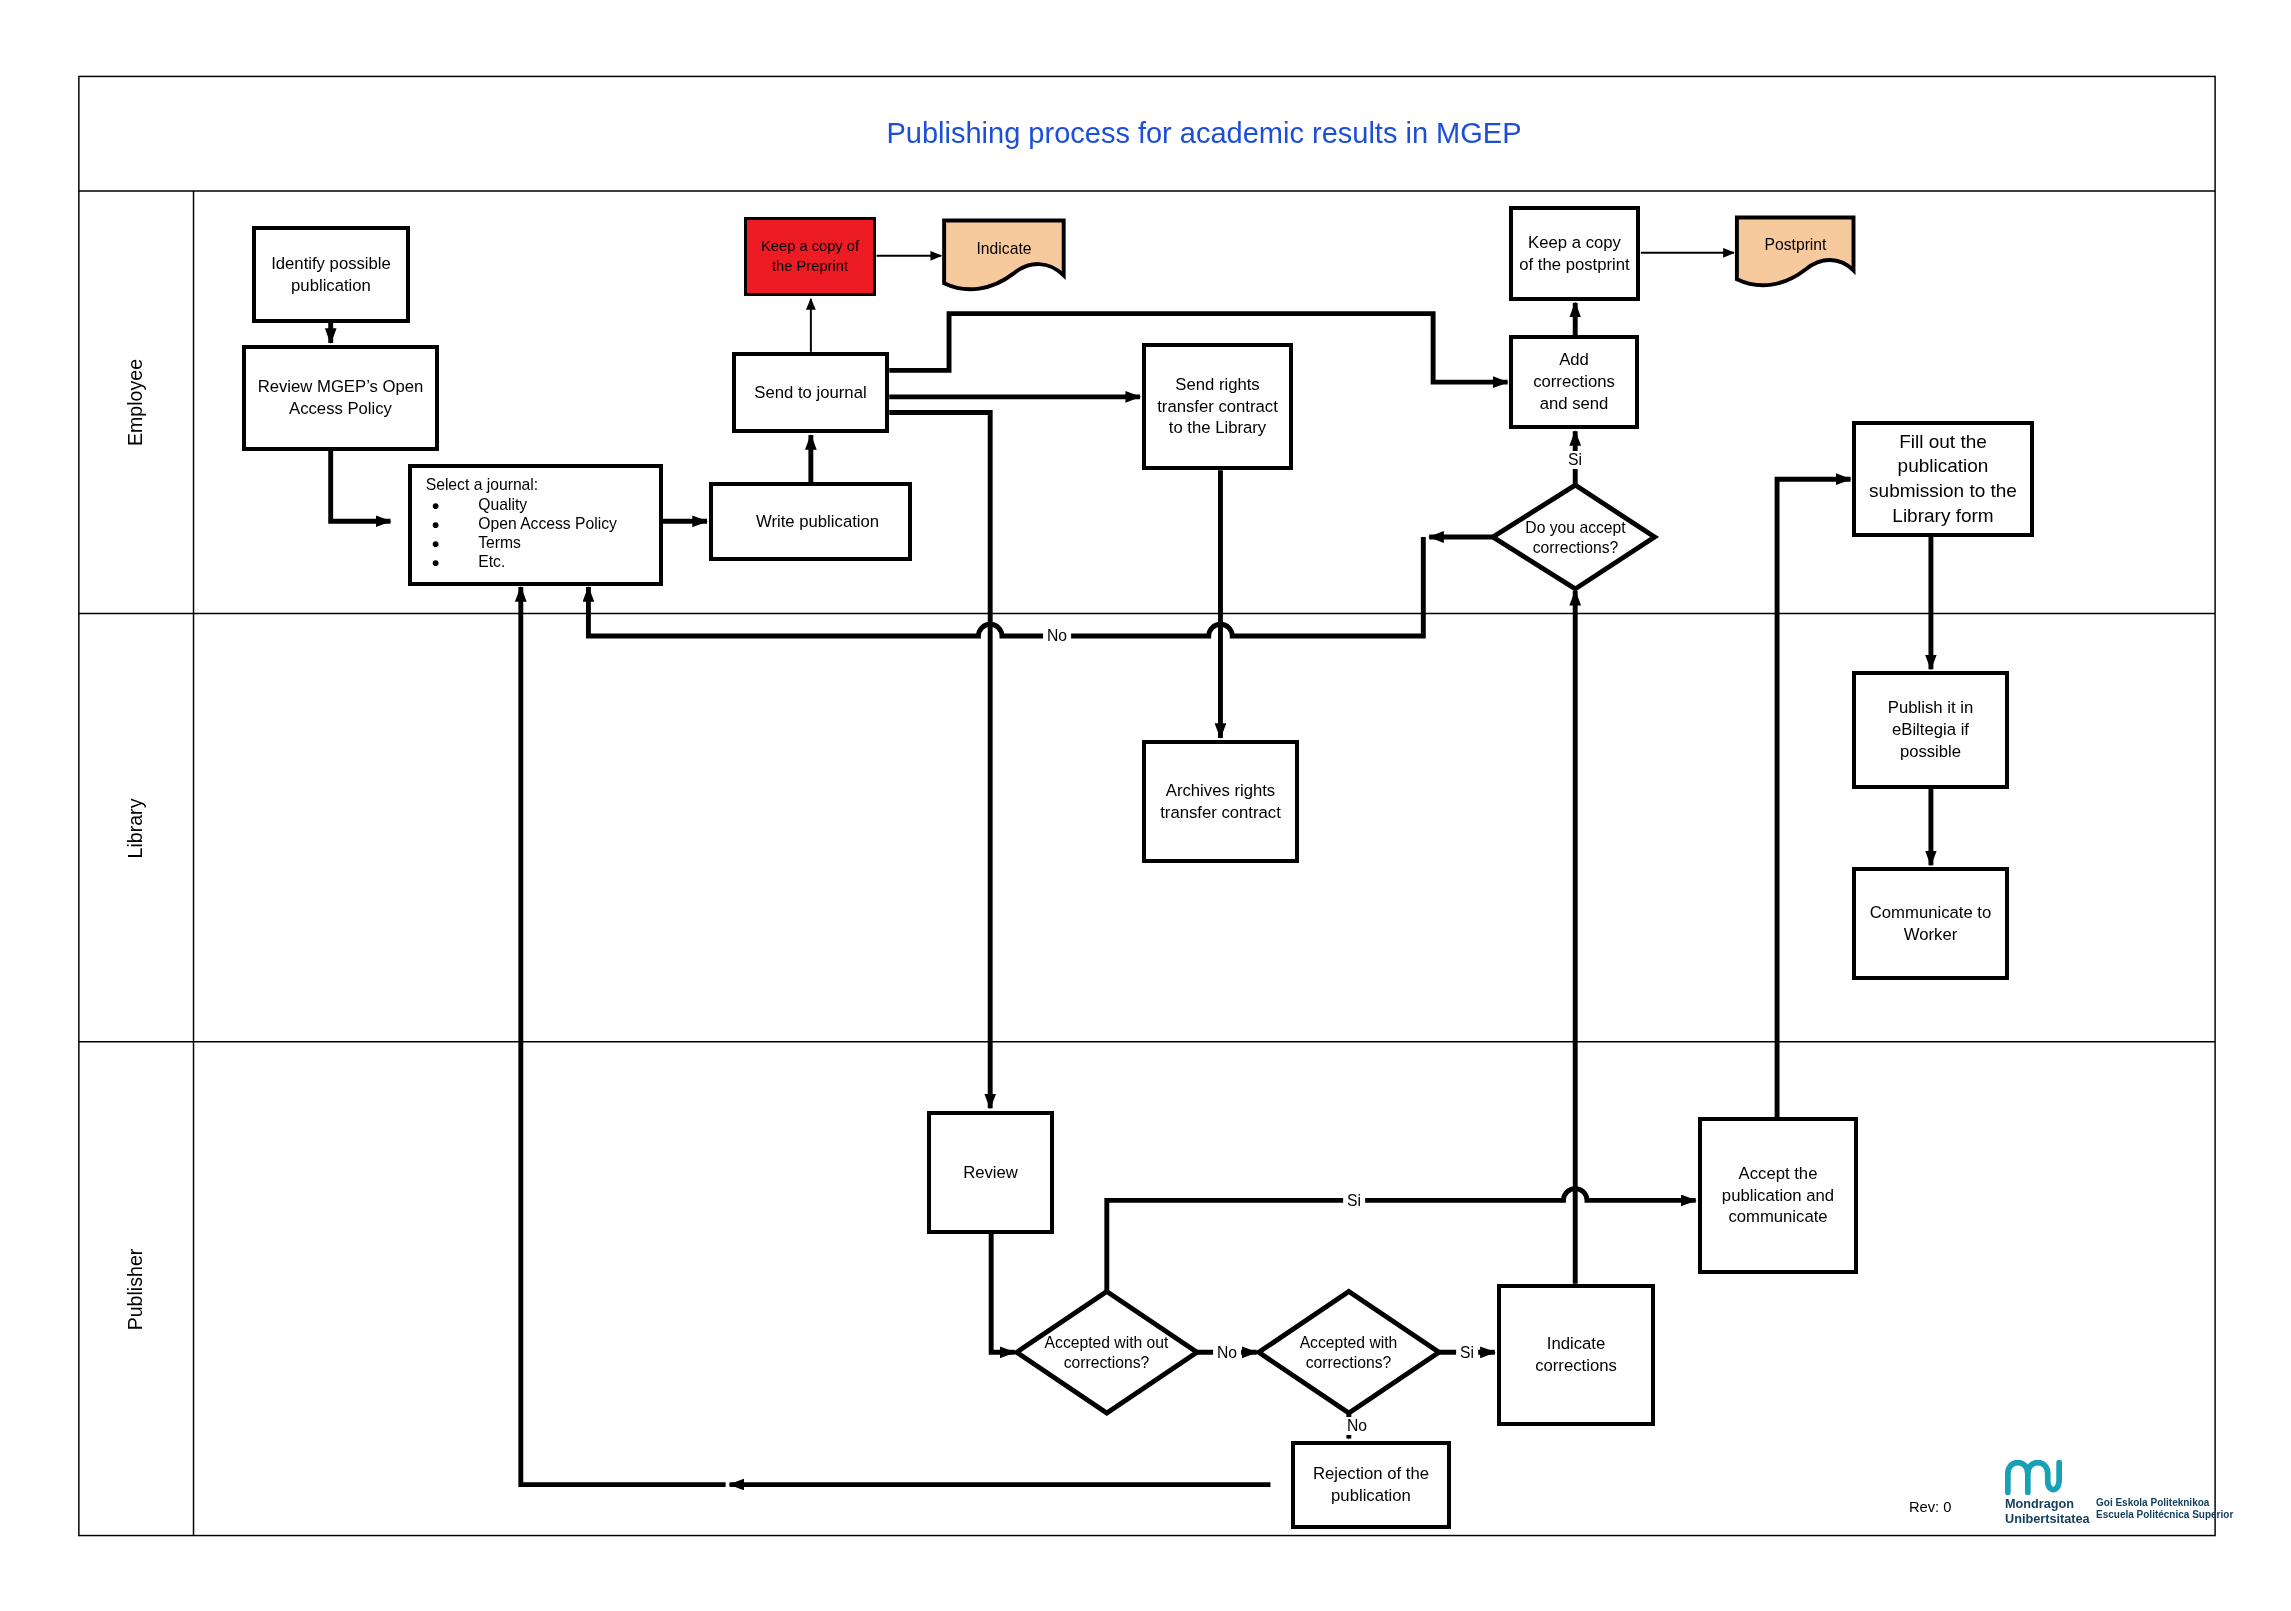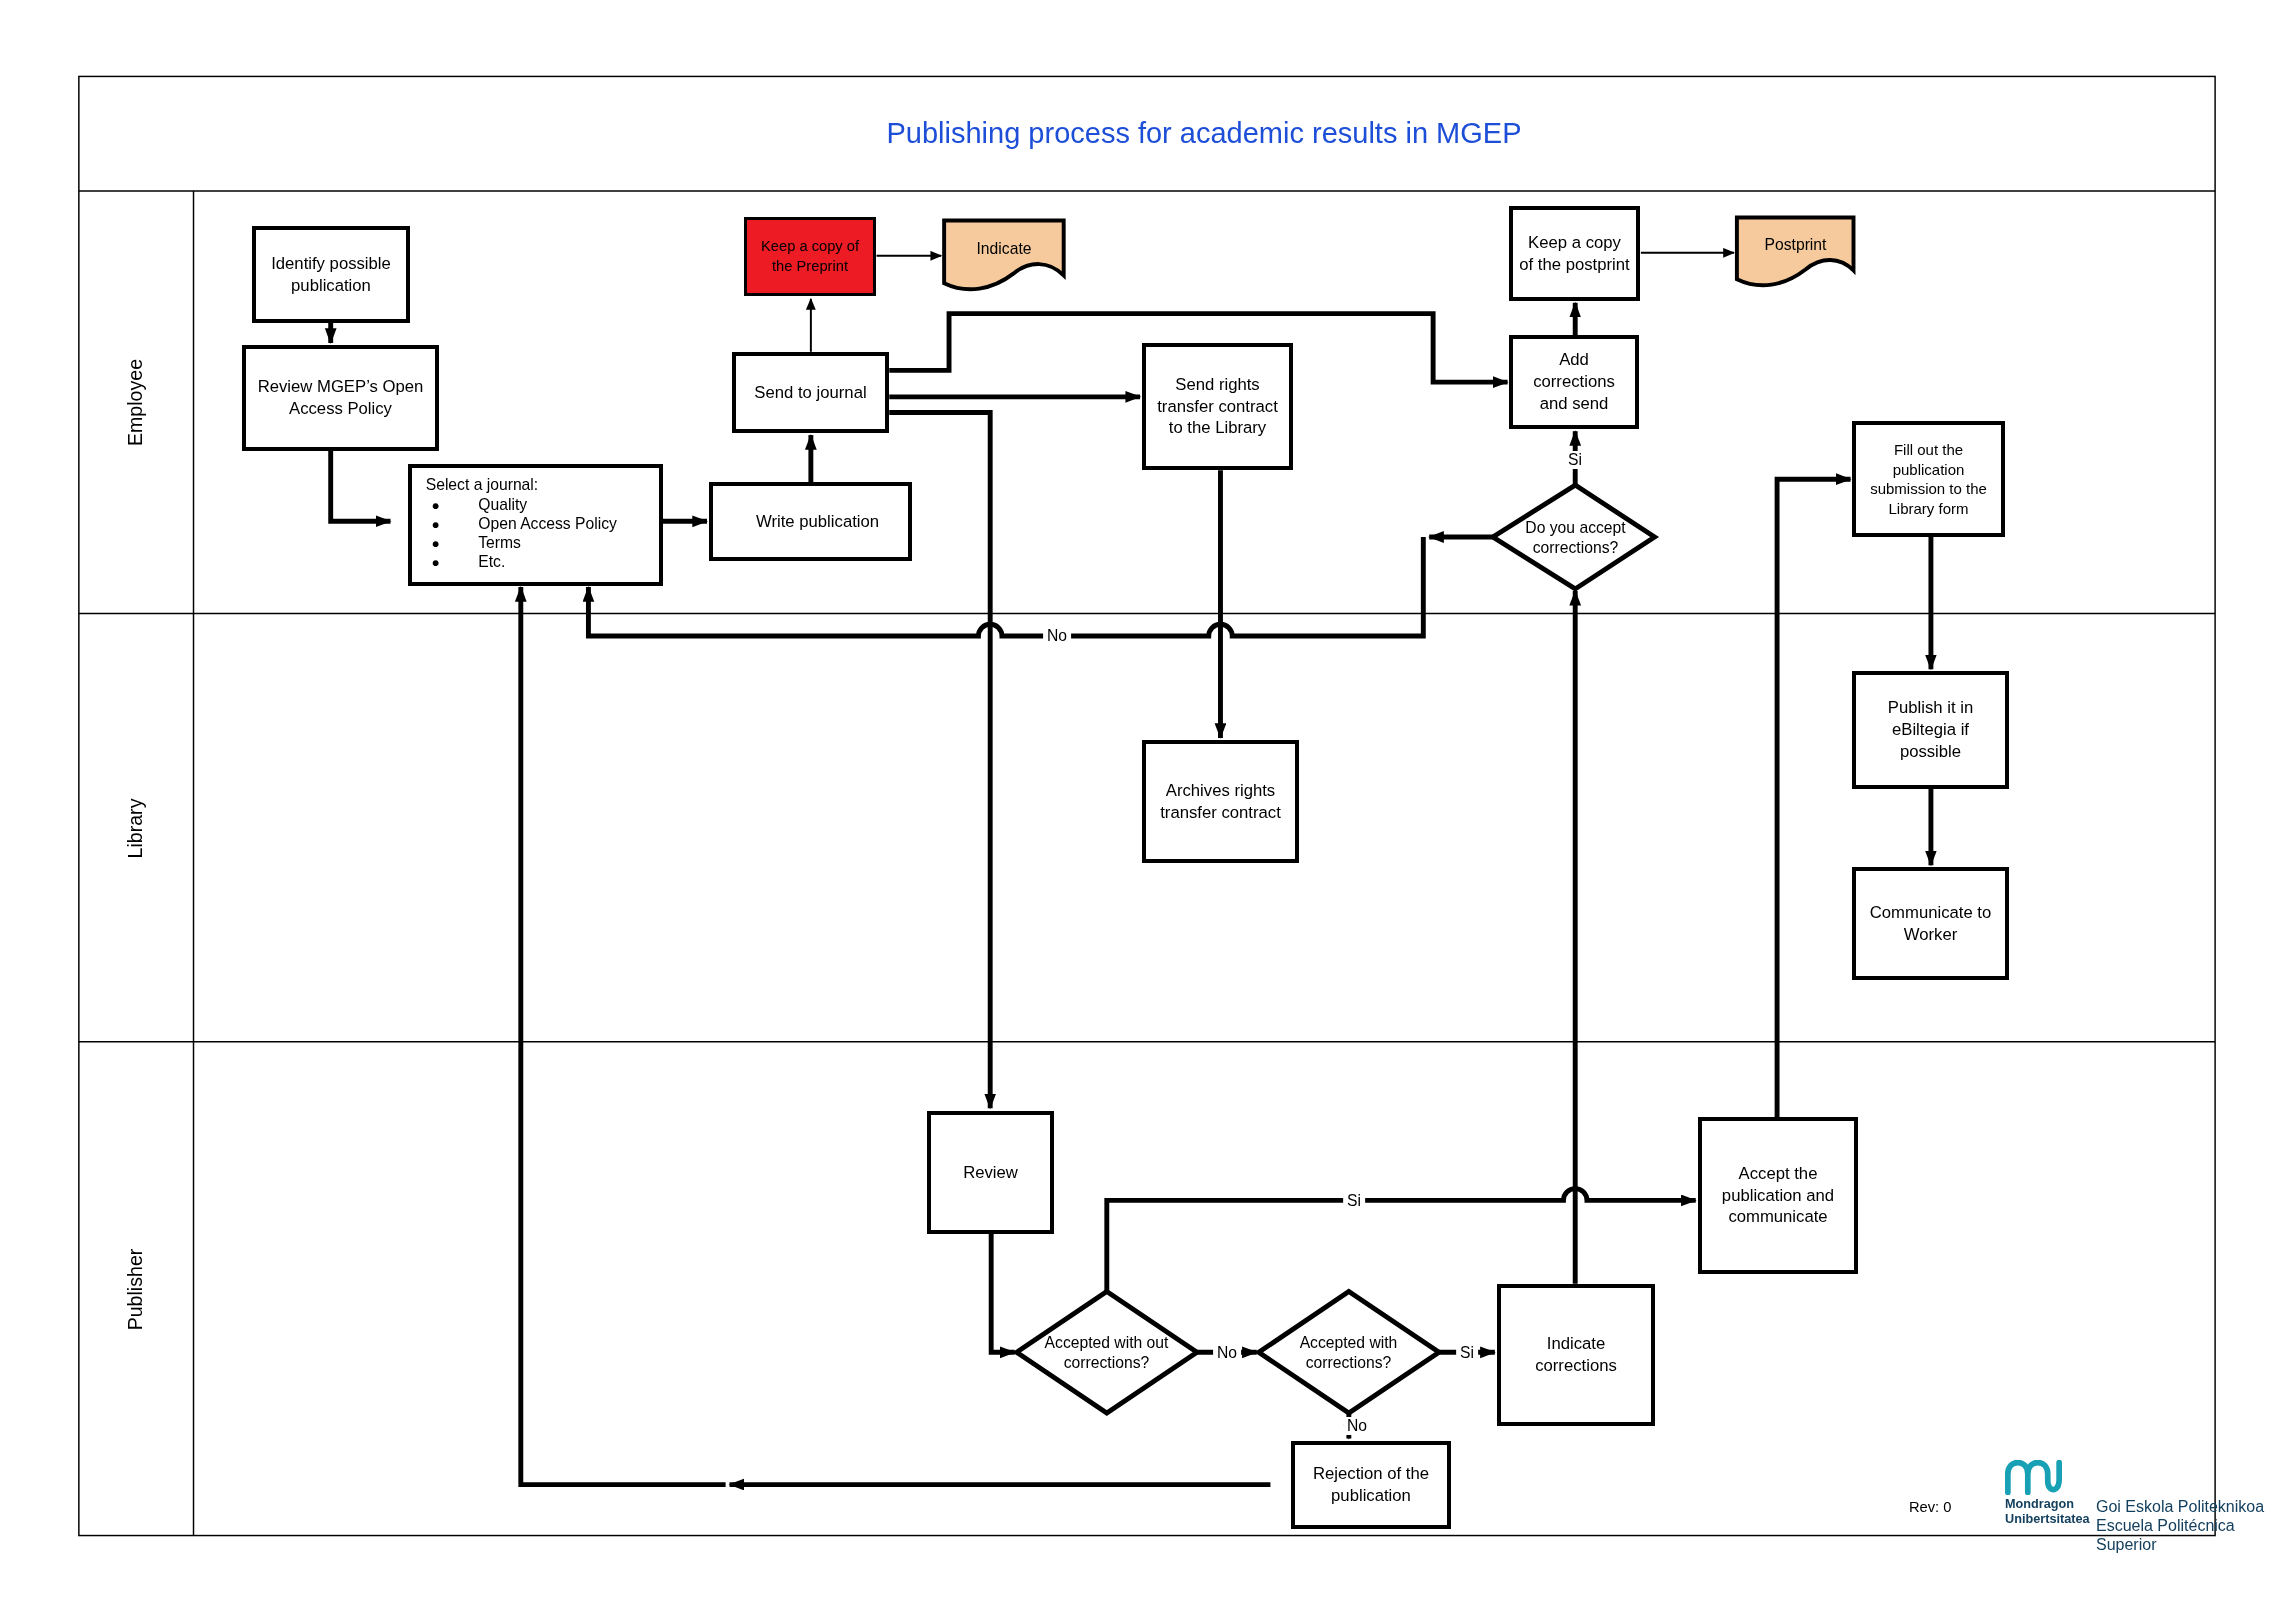--- a/index.html
+++ b/index.html
@@ -13,21 +13,21 @@
   .overlay{position:absolute;display:flex;align-items:center;justify-content:center;text-align:center;font-size:15.7px;line-height:1.25;color:#000;z-index:3;}
   .edge-label{position:absolute;transform:translate(-50%,-50%);background:#fff;padding:0 3.9px;font-size:15.7px;color:#000;z-index:4;white-space:nowrap;}
   .listbox{position:absolute;box-sizing:border-box;border:4.9px solid #000;background:#fff;font-size:15.7px;color:#000;z-index:3;padding:7.8px 0 0 13.7px;text-align:left;margin-left:16px;}
   .listbox .heading{margin-bottom:2px;}
   .bullet-row{display:flex;align-items:baseline;margin:1px 0 0 5.9px;}
   .bullet-row .dot{width:13.7px;font-size:13.7px;}
   .bullet-row .it{padding-left:33px;}
   .footer-rev{position:absolute;left:1909px;top:1499px;font-size:14.7px;color:#000;z-index:3;}
   .logo-mark{position:absolute;left:2005px;top:1460px;z-index:3;}
   .logo-name{position:absolute;left:2005px;top:1497px;font-size:12.7px;font-weight:bold;color:#14405E;line-height:1.2;z-index:3;}
-  .logo-school{position:absolute;left:2096px;top:1497px;font-size:16px;font-weight:normal;color:#14405E;line-height:1.2;z-index:3;}
+  .logo-school{position:absolute;left:2096px;top:1497px;font-size:10px;font-weight:bold;color:#14405E;line-height:1.2;z-index:3;}
 </style>
 </head>
 <body>
 
 <div id="canvas">
 
   <svg class="layer" width="2292" height="1611" viewBox="0 0 2338 1644">
     <defs>
       <marker id="arr" markerUnits="userSpaceOnUse" markerWidth="20" markerHeight="16" refX="15" refY="6" orient="auto">
         <path d="M0 0 L16 6 L0 12 Z" fill="#000"></path>
@@ -126,21 +126,21 @@
 
   <div class="box" style="left:709px;top:482px;width:203px;height:79px;padding-left:20px;">Write publication</div>
   <div class="box" style="left:732px;top:352px;width:157px;height:81px;">Send to journal</div>
   <div class="box red" style="left:744px;top:217px;width:132px;height:79px;font-size:14.7px;">Keep a copy of the Preprint</div>
   <div class="overlay" style="left:944px;top:223px;width:120px;height:51px;">Indicate</div>
   <div class="box" style="left:1142px;top:343px;width:151px;height:127px;">Send rights transfer contract to the Library</div>
   <div class="box" style="left:1509px;top:335px;width:130px;height:94px;">Add corrections and send</div>
   <div class="box" style="left:1509px;top:206px;width:131px;height:95px;">Keep a copy of the postprint</div>
   <div class="overlay" style="left:1737px;top:221px;width:117px;height:47px;">Postprint</div>
   <div class="overlay" style="left:1502px;top:503px;width:147px;height:69px;">Do you accept corrections?</div>
-  <div class="box" style="left:1852px;top:421px;width:153px;height:116px;font-size:15px;">Fill out the publication submission to the Library form</div>
+  <div class="box" style="left:1852px;top:421px;width:182px;height:116px;font-size:19px;">Fill out the publication submission to the Library form</div>
 
   <div class="box" style="left:1142px;top:740px;width:157px;height:123px;">Archives rights transfer contract</div>
   <div class="box" style="left:1852px;top:671px;width:157px;height:118px;">Publish it in eBiltegia if possible</div>
   <div class="box" style="left:1852px;top:867px;width:157px;height:113px;">Communicate to Worker</div>
 
   <div class="box" style="left:927px;top:1111px;width:127px;height:123px;">Review</div>
   <div class="overlay" style="left:1028px;top:1318px;width:157px;height:69px;">Accepted with out corrections?</div>
   <div class="overlay" style="left:1270px;top:1318px;width:157px;height:69px;">Accepted with corrections?</div>
   <div class="box" style="left:1497px;top:1284px;width:158px;height:142px;">Indicate corrections</div>
   <div class="box" style="left:1698px;top:1117px;width:160px;height:157px;">Accept the publication and communicate</div>

